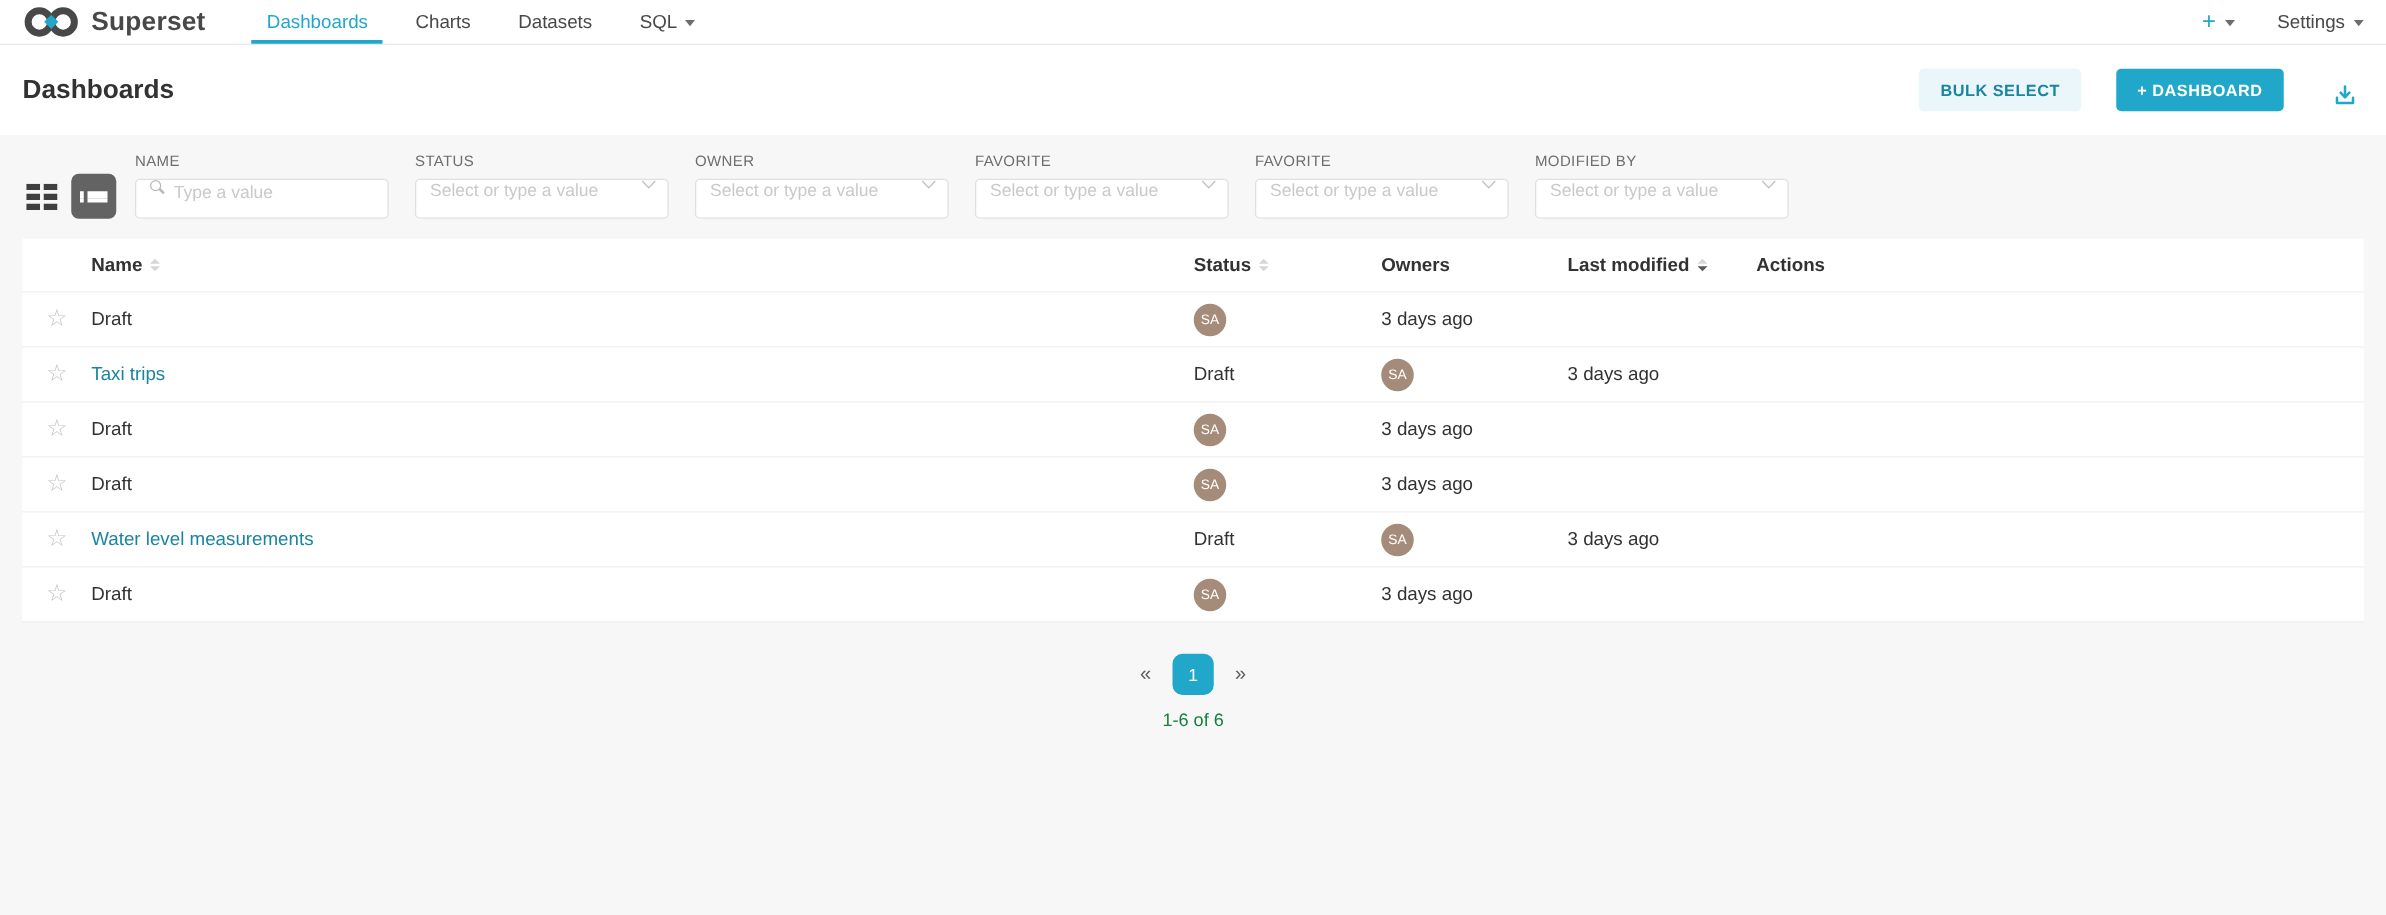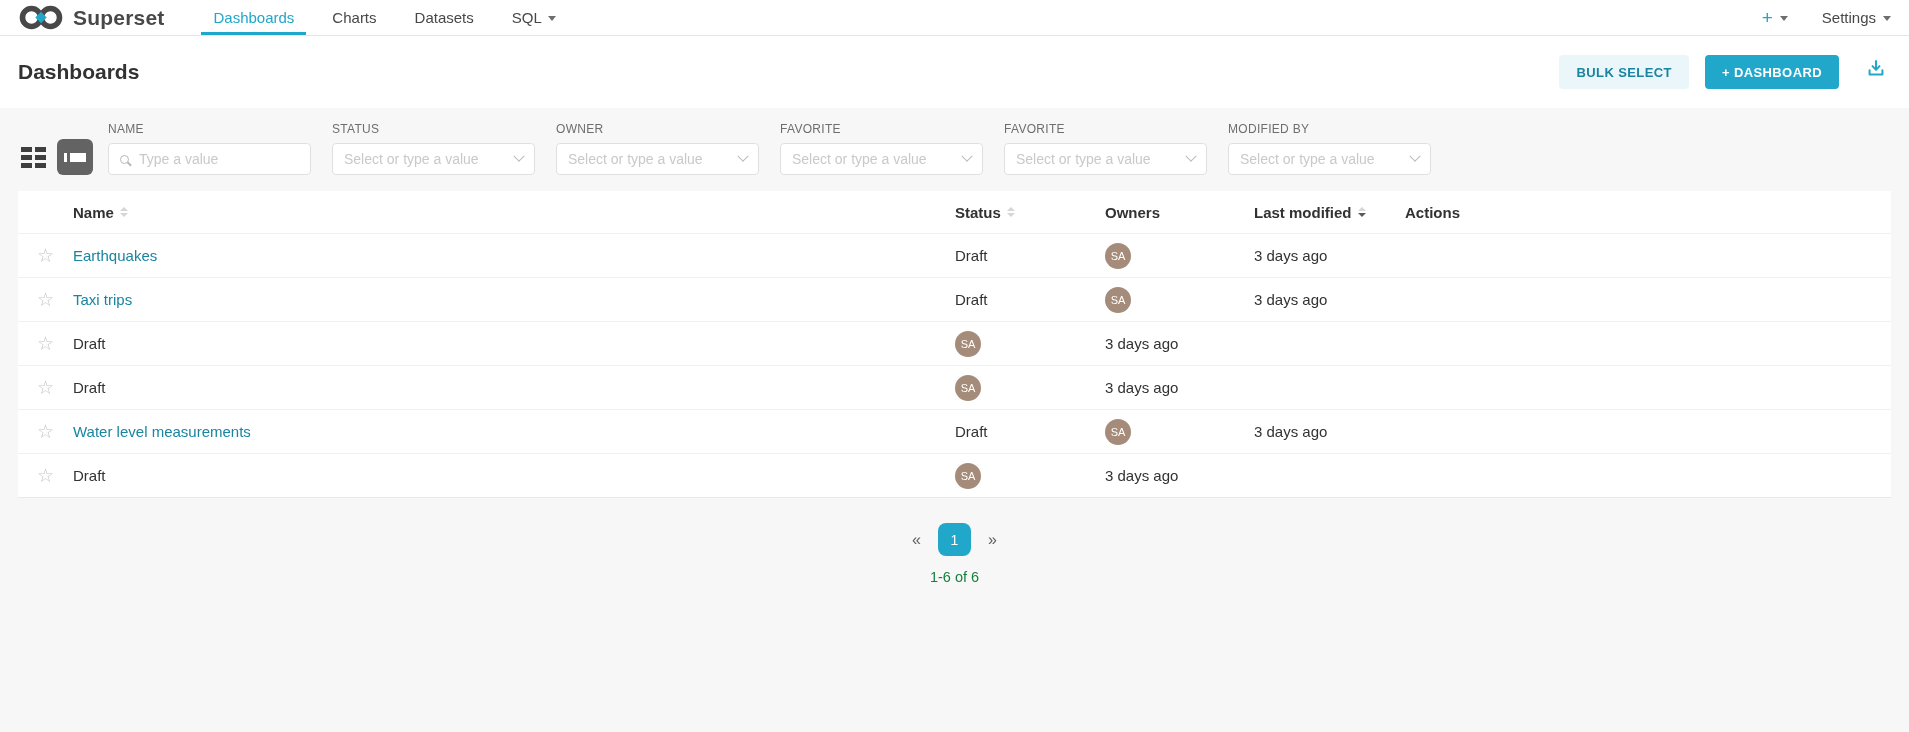--- a/index.html
+++ b/index.html
@@ -30,21 +30,21 @@
   }
   .topnav-right { margin-left: auto; display: flex; align-items: center; gap: 34px; }
   .plus-menu { display: flex; align-items: center; gap: 7px; cursor: pointer; }
   .plus-glyph { color: #20a7c9; font-size: 19px; line-height: 1; }
   .settings-menu { display: flex; align-items: center; gap: 7px; font-size: 15px; color: #484848; cursor: pointer; justify-content: center; }
   .caret { width: 0; height: 0; border-left: 4px solid transparent; border-right: 4px solid transparent; border-top: 5px solid #6e6e6e; margin-top: 2px; }
 
   
   .subheader { background: #fff; height: 72px; display: flex; align-items: center; padding: 0 18px; }
   .page-title { font-size: 21px; font-weight: bold; color: #323232; }
-  .subheader-actions { margin-left: auto; display: flex; align-items: flex-start; gap: 16px; }
+  .subheader-actions { margin-left: auto; display: flex; align-items: flex-end; gap: 28px; }
   .btn { height: 34px; border: none; border-radius: 4px; font-family: "Liberation Sans", sans-serif;
          font-size: 13px; font-weight: bold; letter-spacing: .4px; padding: 0 17px; cursor: pointer; }
   .btn-secondary { background: #ebf6fa; color: #1985a0; }
   .btn-primary { background: #20a7c9; color: #fff; }
   .import-btn { background: none; border: none; padding: 2px 4px; margin-left: 6px; cursor: pointer; display: flex; }
 
   
   .content { padding: 10px 18px 0; }
 
   
@@ -55,21 +55,21 @@
     width: 36px; height: 36px; border-radius: 6px; background: #636363; border: none; cursor: pointer;
     display: flex; flex-direction: column; justify-content: center; gap: 4px; padding: 0 7px;
   }
   .list-line { display: flex; align-items: center; gap: 3px; }
   .list-dot { width: 3px; height: 3px; background: #fff; }
   .list-bar { flex: 1; height: 3px; background: #fff; }
   .filter { display: flex; flex-direction: column; gap: 7px; width: 203px; }
   .filter-label { font-size: 12px; color: #6e6e6e; letter-spacing: .3px; }
   .filter-box {
     height: 32px; background: #fff; border: 1px solid #e0e0e0; border-radius: 4px;
-    display: flex; align-items: center; gap: 8px; padding: 0 11px; cursor: text;
+    display: flex; align-items: flex-start; gap: 8px; padding: 0 11px; cursor: text;
   }
   .filter-box input { border: none; outline: none; flex: 1; min-width: 0; font-size: 14px; color: #484848; font-family: "Liberation Sans", sans-serif; background: transparent; }
   .filter-box input::placeholder { color: #c9c9c9; }
   .select-placeholder { flex: 1; font-size: 14px; color: #c9c9c9; white-space: nowrap; overflow: hidden; }
   .mag { width: 9px; height: 9px; border: 1.6px solid #b8b8b8; border-radius: 50%; position: relative; flex: none; }
   .mag::after { content: ''; position: absolute; width: 5px; height: 1.6px; background: #b8b8b8; right: -4px; bottom: -2px; transform: rotate(45deg); }
   .chev { width: 8px; height: 8px; border-right: 1.6px solid #bdbdbd; border-bottom: 1.6px solid #bdbdbd; transform: rotate(45deg) translate(-2px,-2px); flex: none; }
 
   
   .listtable { background: #fff; }
@@ -271,23 +271,20 @@
         </div>
         <div class="hcell">
           <span>Actions</span>
         </div>
       </div>
     <div id="tbody">
   <div class="trow">
     <div class="star-cell">
       <span class="star">☆</span>
     </div>
-    <div>
-      <a class="name-link">Earthquakes</a>
-    </div>
     <div>Draft</div>
     <div>
       <span class="avatar" style="background: rgb(165, 139, 121);">SA</span>
     </div>
     <div>3 days ago</div>
     <div></div>
   </div>
 
   <div class="trow">
     <div class="star-cell">

